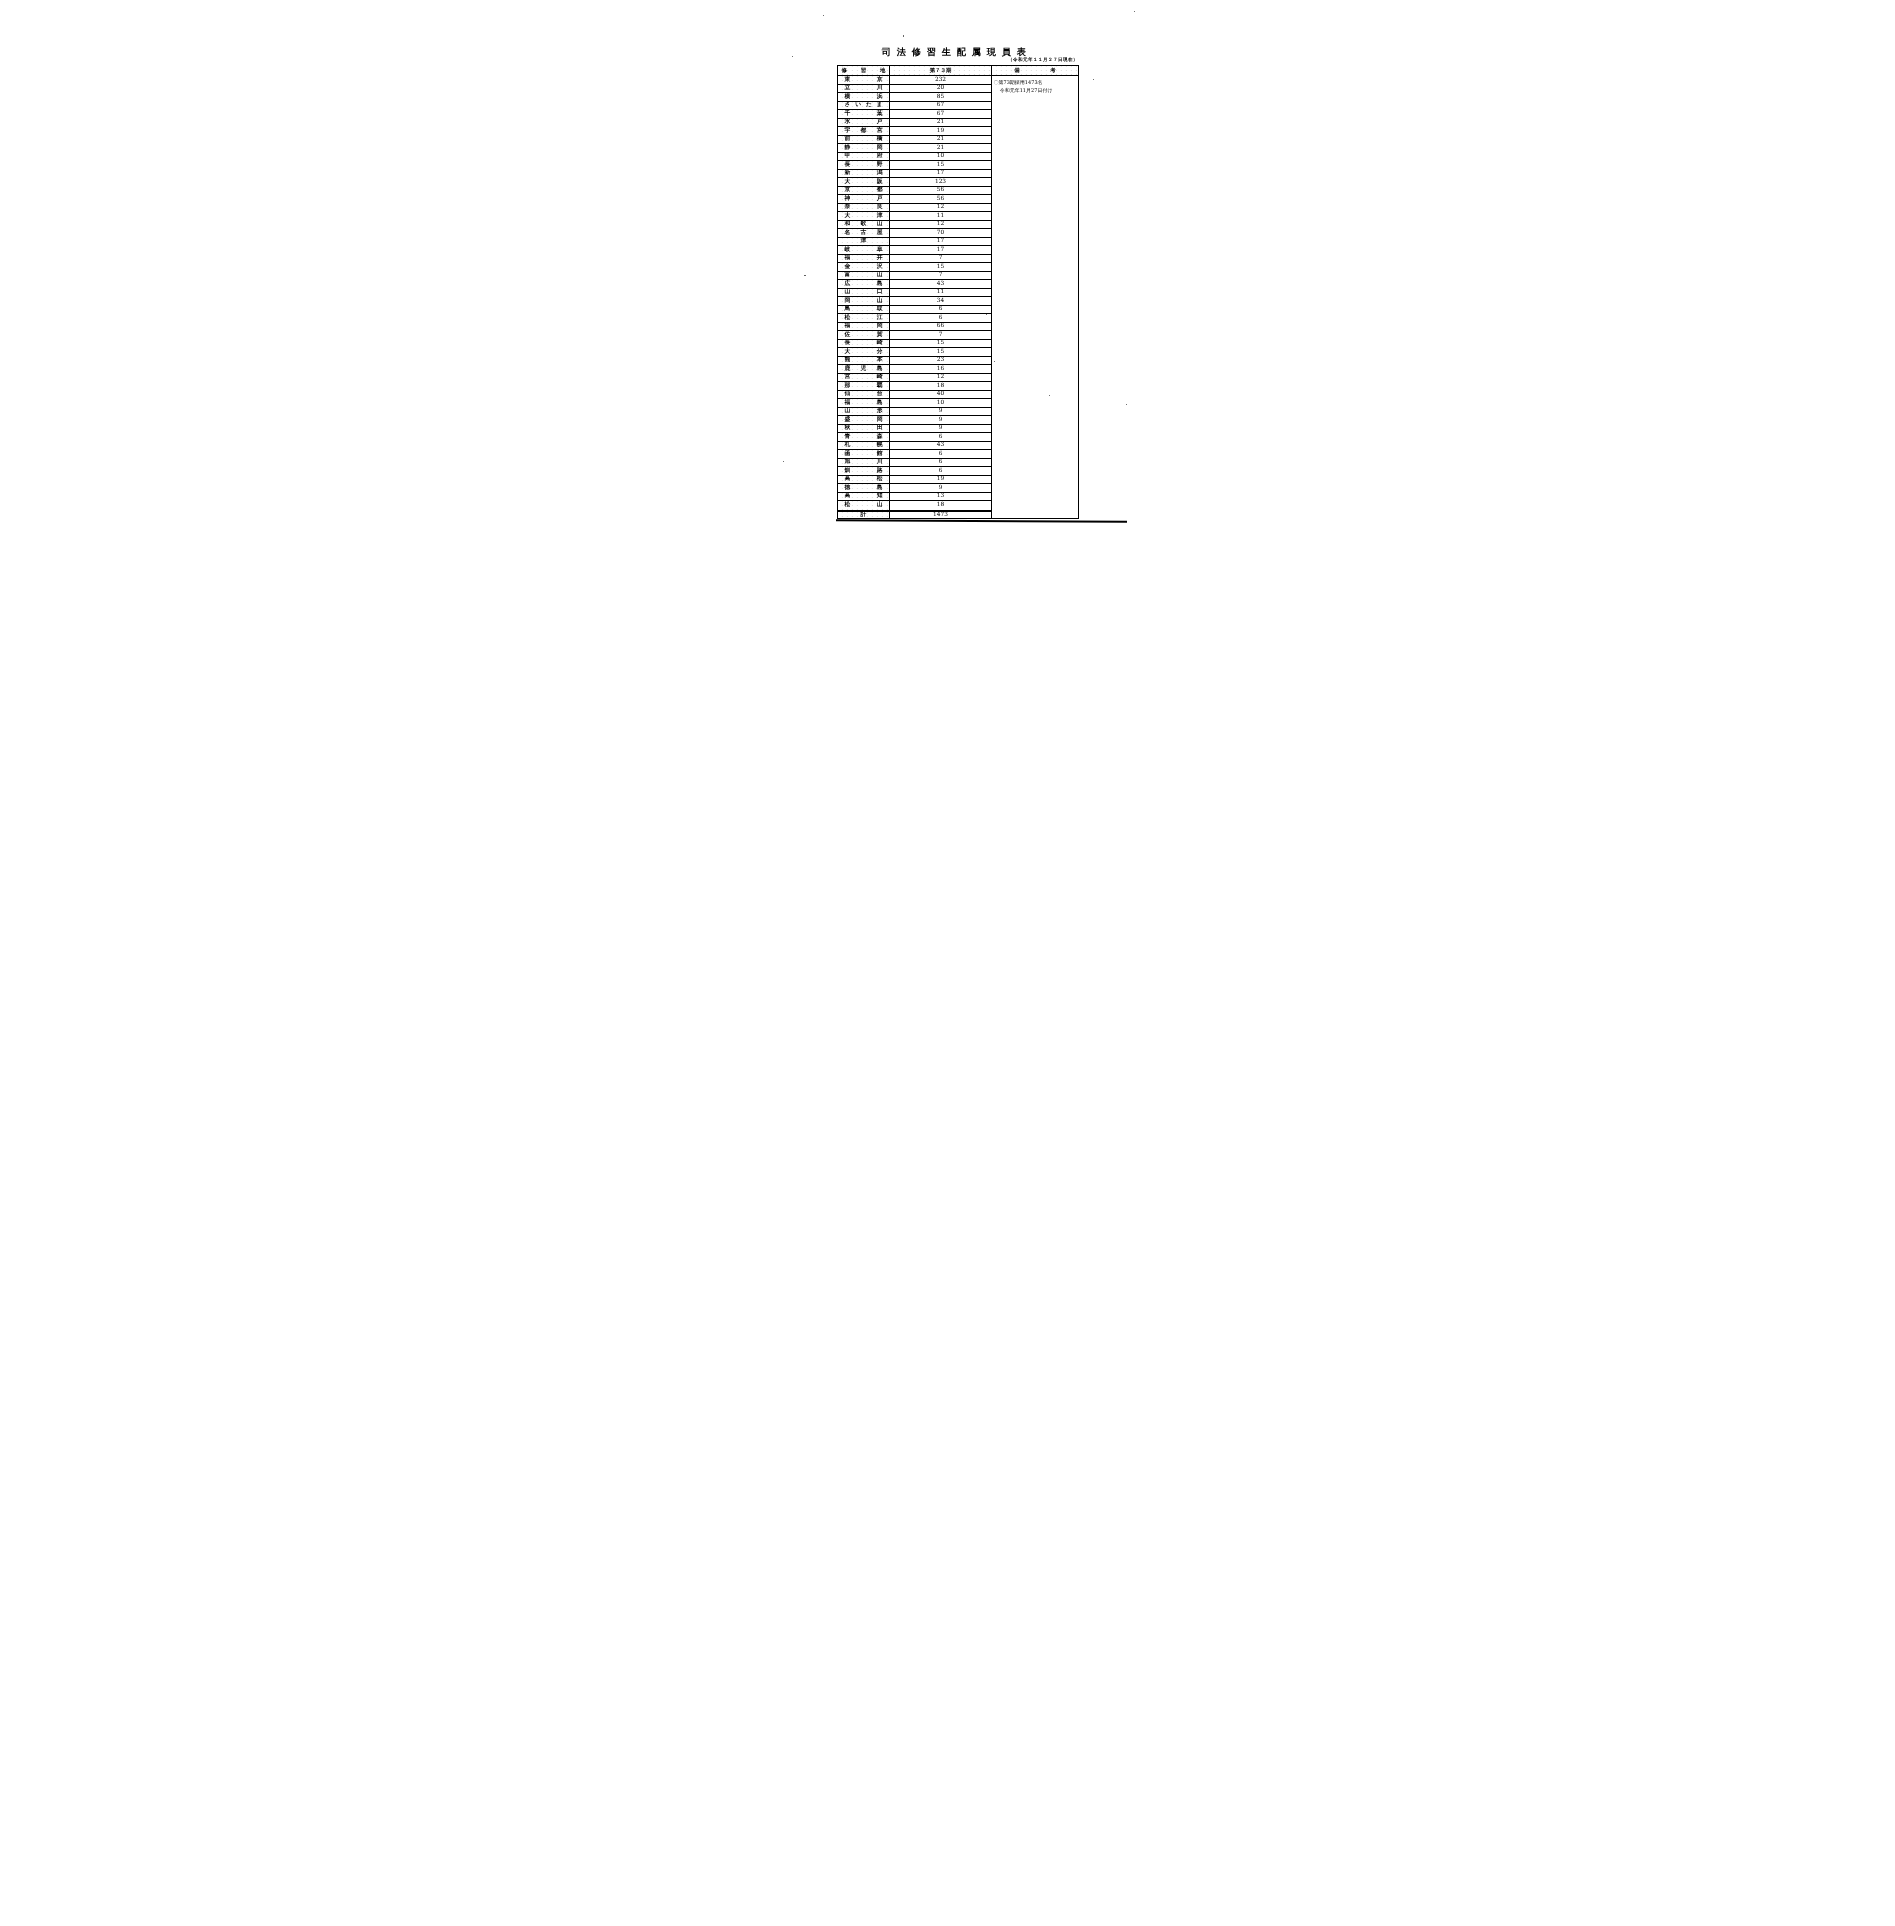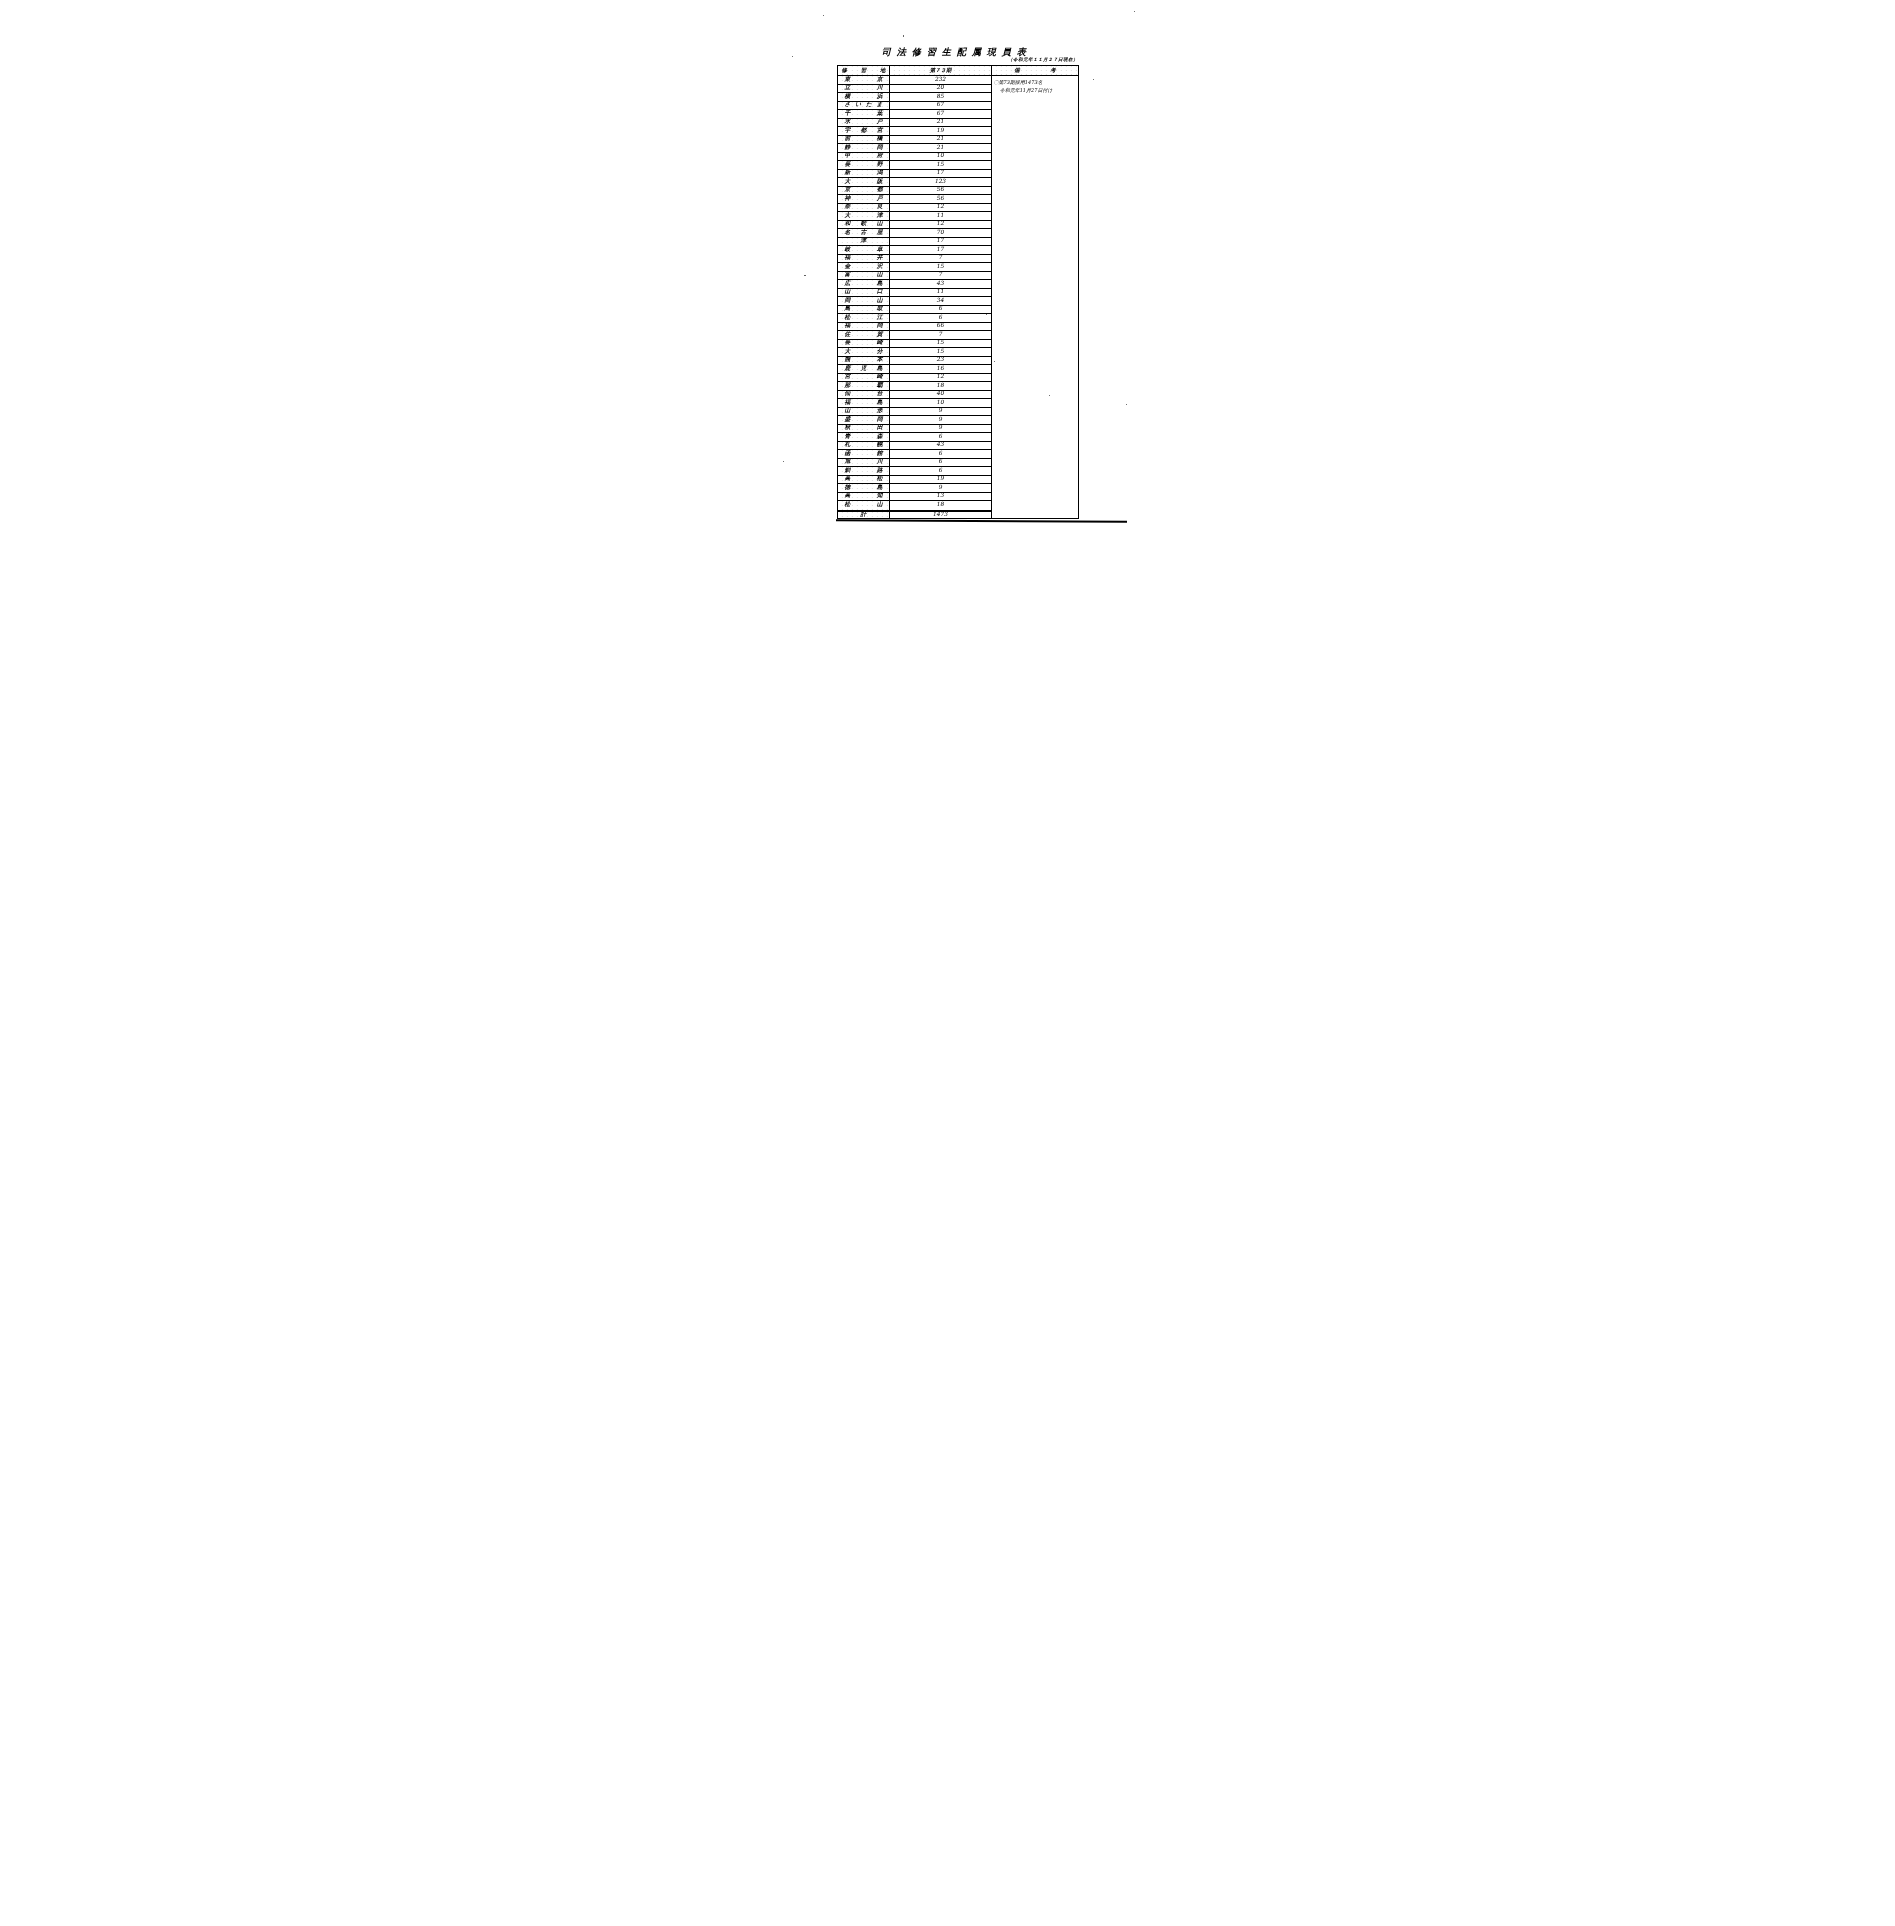--- a/index.html
+++ b/index.html
@@ -1,17 +1,17 @@
 <!DOCTYPE html>
 <html style="font-size:6.2px"><head>
 <meta charset="utf-8">
 <style>
   html,body{margin:0;padding:0;background:#fff;}
   body{font-family:"DejaVu Serif","Liberation Serif",serif;color:#000;}
-  .page{position:relative;width:379px;height:538px;margin:0 auto;background:#fff;overflow:hidden;font-style:italic;}
+  .page{position:relative;width:379px;height:538px;margin:0 auto;background:#fff;overflow:hidden;}
 
   .title{
     position:absolute;top:40px;left:50%;margin-left:9.2px;transform:translateX(-50%);
     font-size:9.2px;font-weight:bold;letter-spacing:5.8px;white-space:nowrap;
   }
   .date-note{
     position:absolute;top:57px;left:0;width:320px;text-align:right;
     font-size:4.6px;font-weight:bold;letter-spacing:0.4px;white-space:nowrap;
   }
 

